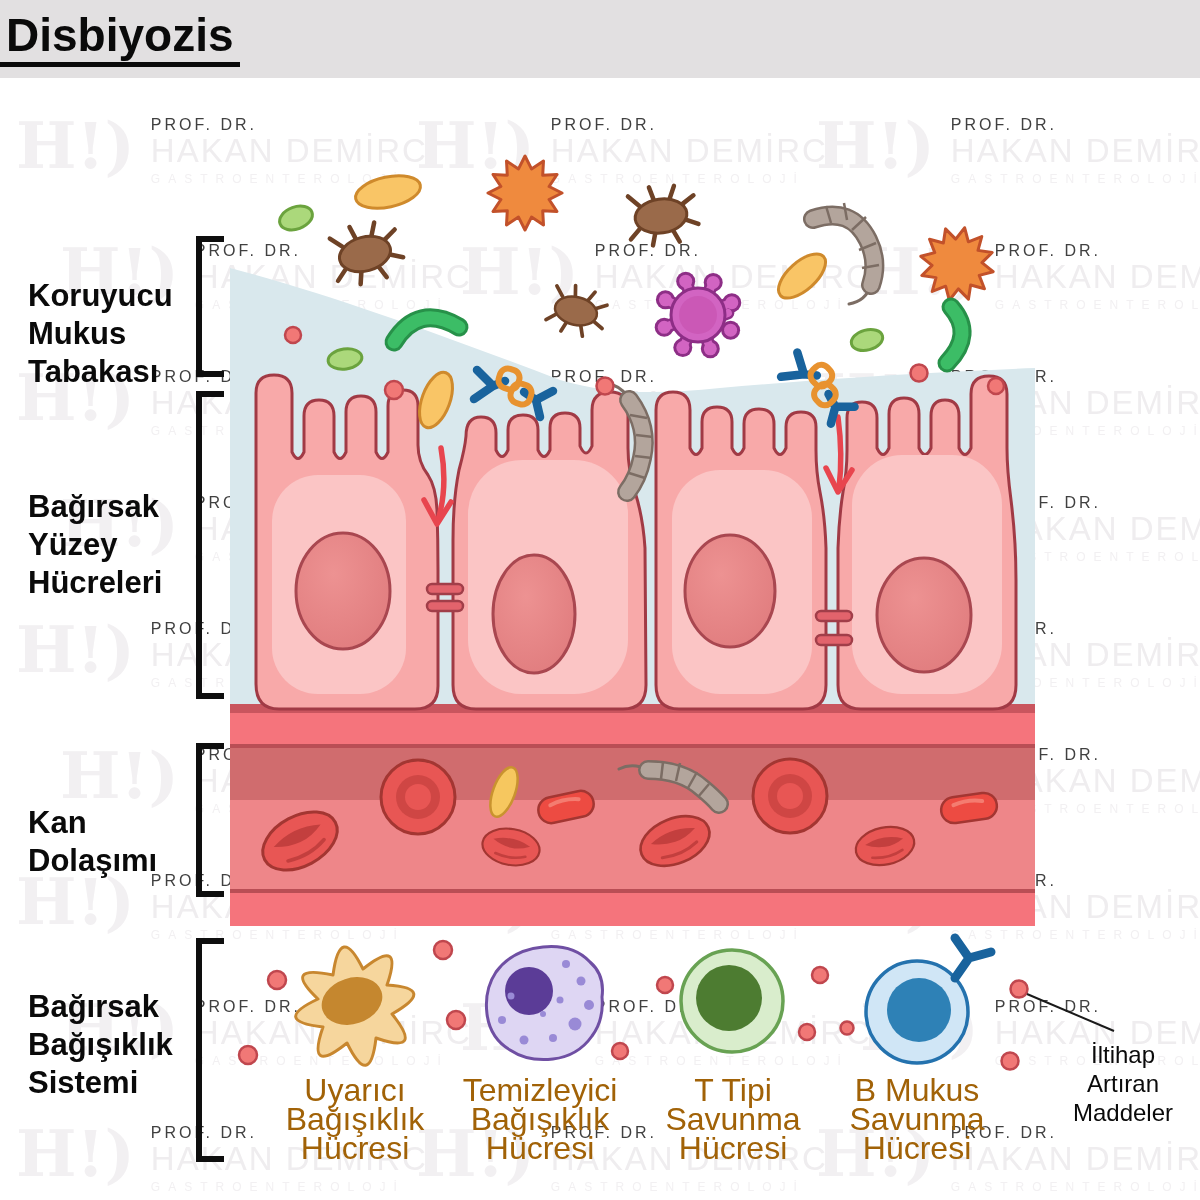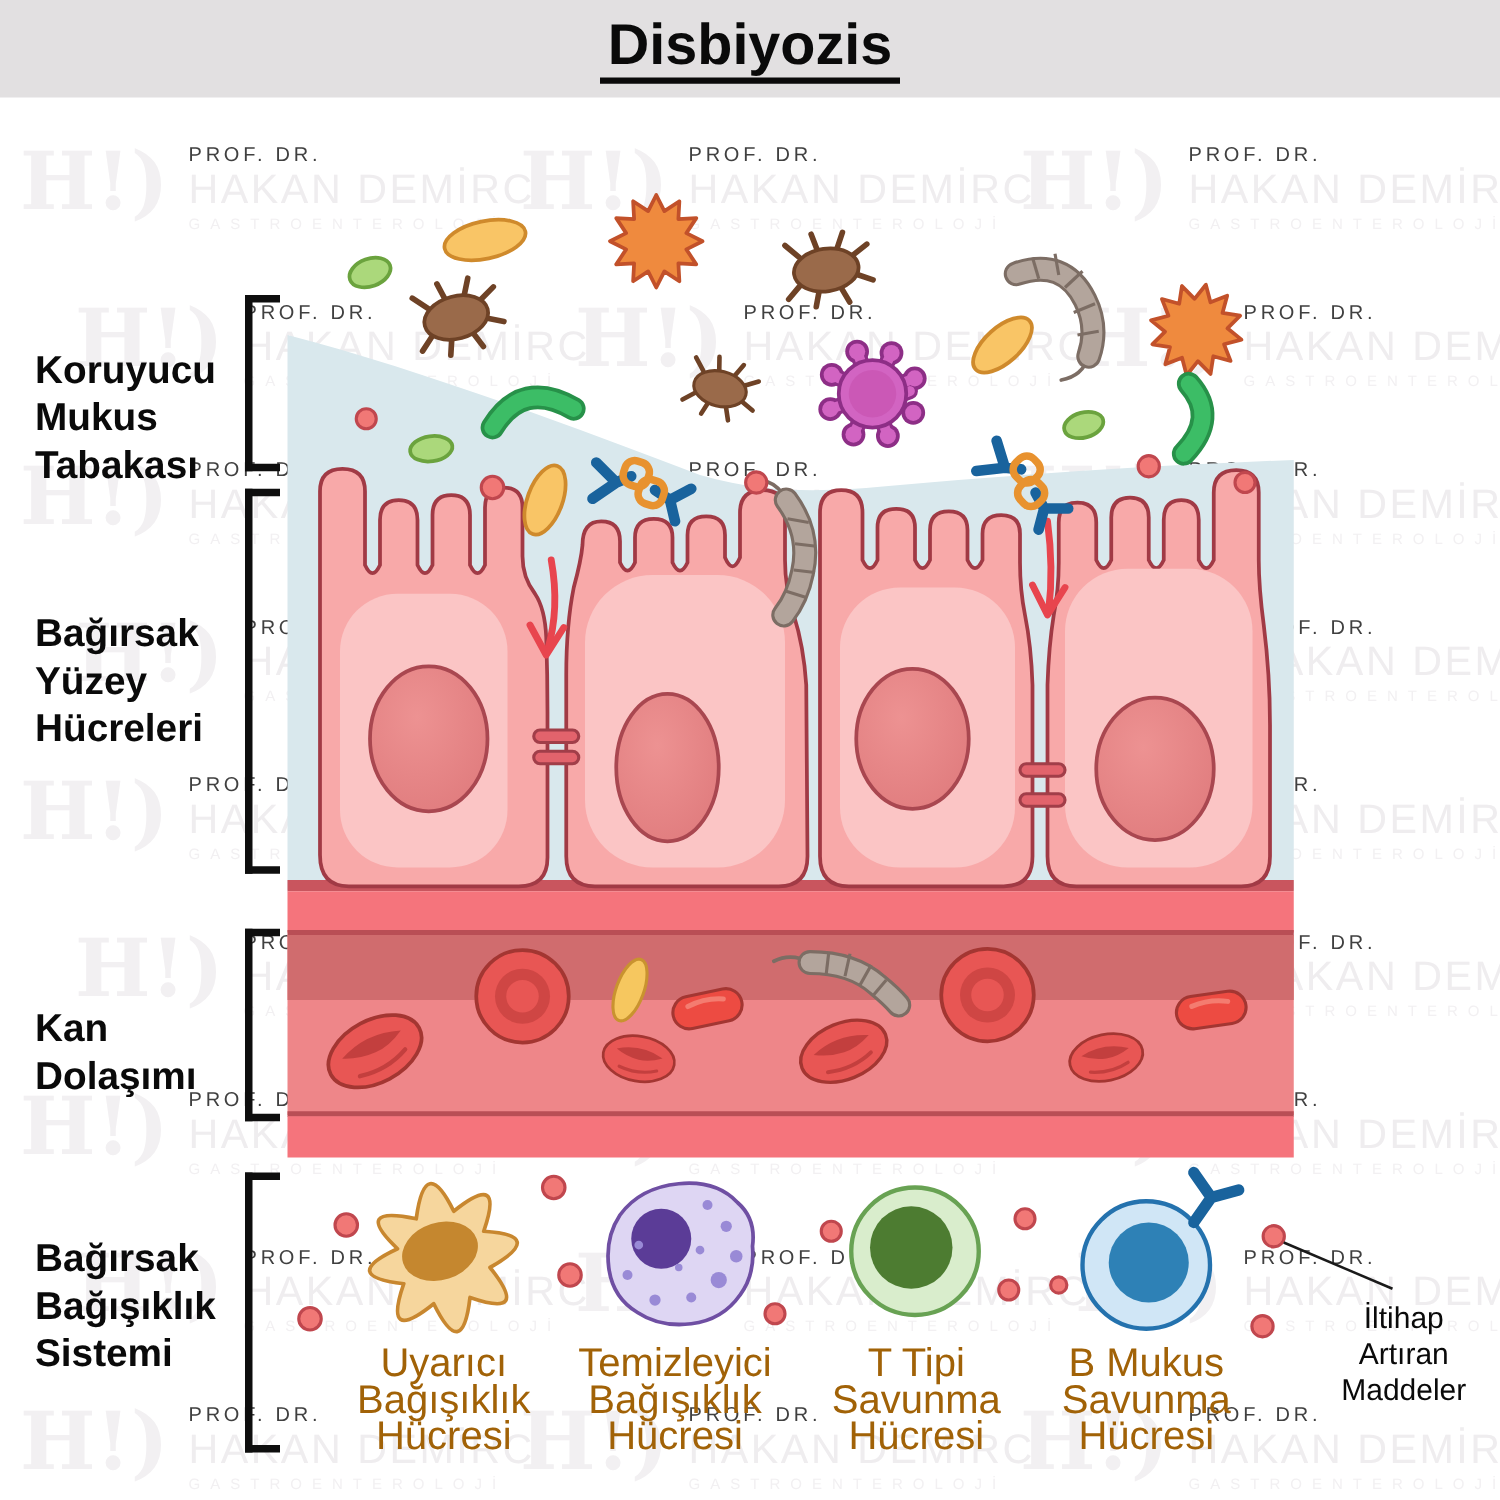--- a/index.html
+++ b/index.html
@@ -8,21 +8,21 @@
   
   #watermarks{position:absolute;inset:0;z-index:1;}
   .wm{position:absolute;display:flex;gap:16px;align-items:flex-start;white-space:nowrap;}
   .wm-logo{font-family:"DejaVu Serif", serif;font-weight:700;font-size:64px;line-height:.95;color:#f2f0f2;}
   .wm-txt{display:flex;flex-direction:column;}
   .wm-pre{font-style:normal;font-size:16px;letter-spacing:3px;color:#404040;}
   .wm-name{font-weight:400;font-size:33px;letter-spacing:2px;color:#efedef;line-height:1.05;}
   .wm-field{font-style:normal;font-size:12px;letter-spacing:8px;color:#f2f0f2;margin-top:3px;}
   
   #title-band{position:absolute;left:0;top:0;width:1200px;height:78px;background:#e2e0e1;
-              display:flex;align-items:center;justify-content:center;z-index:4;}
+              display:flex;align-items:center;justify-content:flex-start;z-index:4;}
   #page-title{font-size:46px;font-weight:700;color:#0a0a0a;border-bottom:5px solid #0a0a0a;
               padding:0 6px 3px 6px;line-height:1.05;}
   
   #art{position:absolute;left:0;top:0;z-index:2;}
   
   .sec-label{position:absolute;left:28px;z-index:3;font-weight:700;font-size:31px;line-height:38px;
              color:#0a0a0a;white-space:pre-line;}
   .bracket{position:absolute;left:196px;width:22px;z-index:3;border:6px solid #0e0e0e;border-right:none;}
   .cell-label{position:absolute;z-index:3;width:210px;text-align:center;font-size:32px;line-height:29px;
               color:#a16207;white-space:pre-line;}

